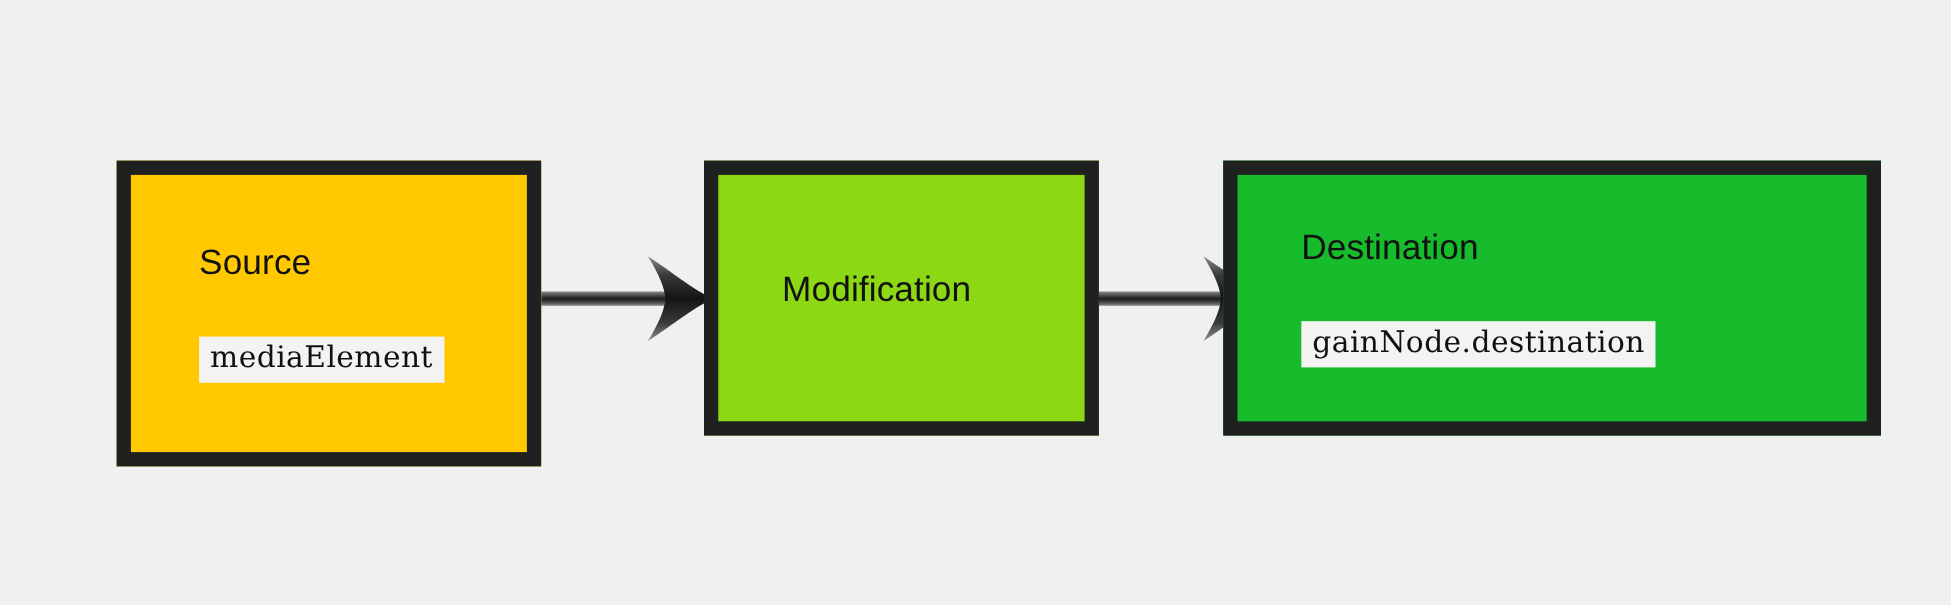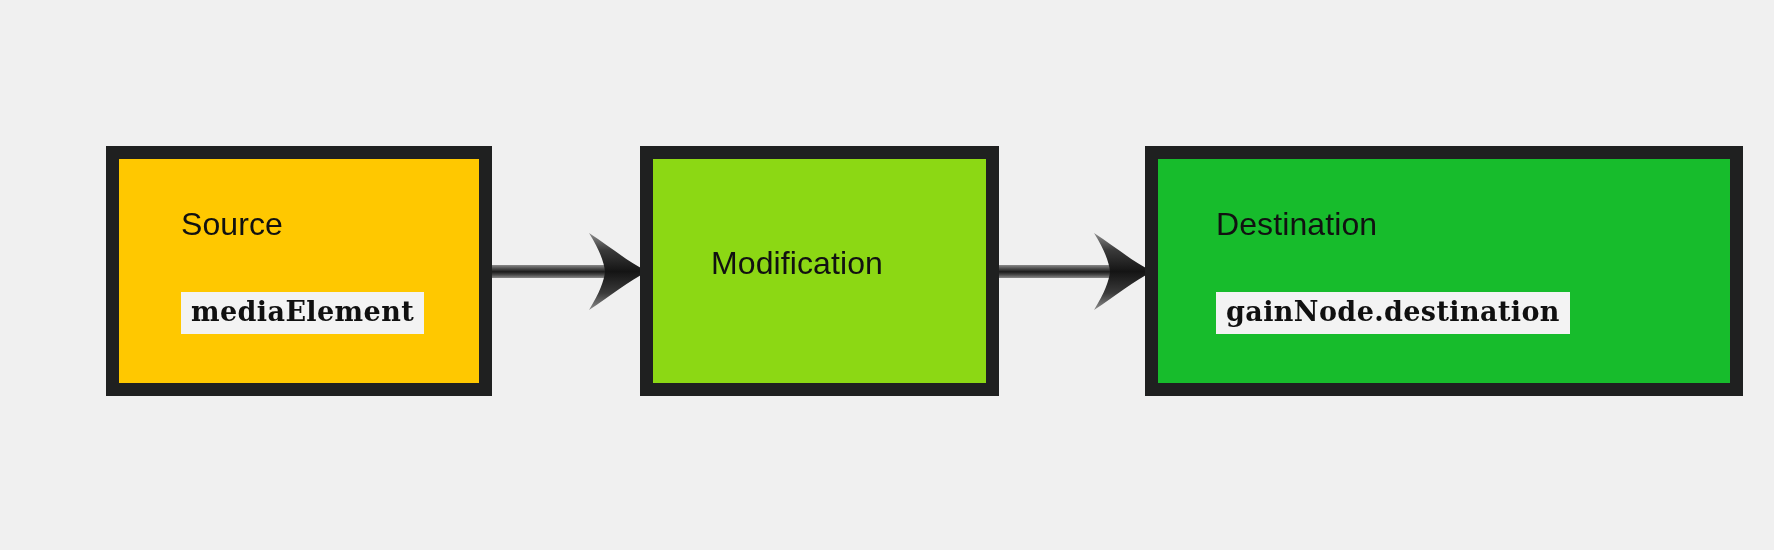--- a/index.html
+++ b/index.html
@@ -52,41 +52,41 @@
 
   .node-code {
     font-family: "DejaVu Serif", "Liberation Serif", serif;
     font-size: 27px;
     line-height: 1.28;
     color: #101010;
     background: #f3f3f3;
     padding: 3px 10px 4px 10px;
     white-space: nowrap;
     letter-spacing: 0.4px;
-    font-weight: 700;
+    font-weight: 400;
     margin-top: 36px;
   }
 
   
   #node-source {
     left: 106px;
     top: 146px;
     width: 386px;
-    height: 250px;
+    height: 278px;
     background: #ffc800;
   }
   #node-modification {
     left: 640px;
     top: 146px;
     width: 359px;
     height: 250px;
     background: #8cd814;
   }
   #node-destination {
-    left: 1145px;
+    left: 1112px;
     top: 146px;
     width: 598px;
     height: 250px;
     background: #17bc2c;
   }
   #node-modification .node-inner { padding-left: 58px; }
   #node-destination  .node-inner { padding-left: 58px; }
 
   
   .edge {

